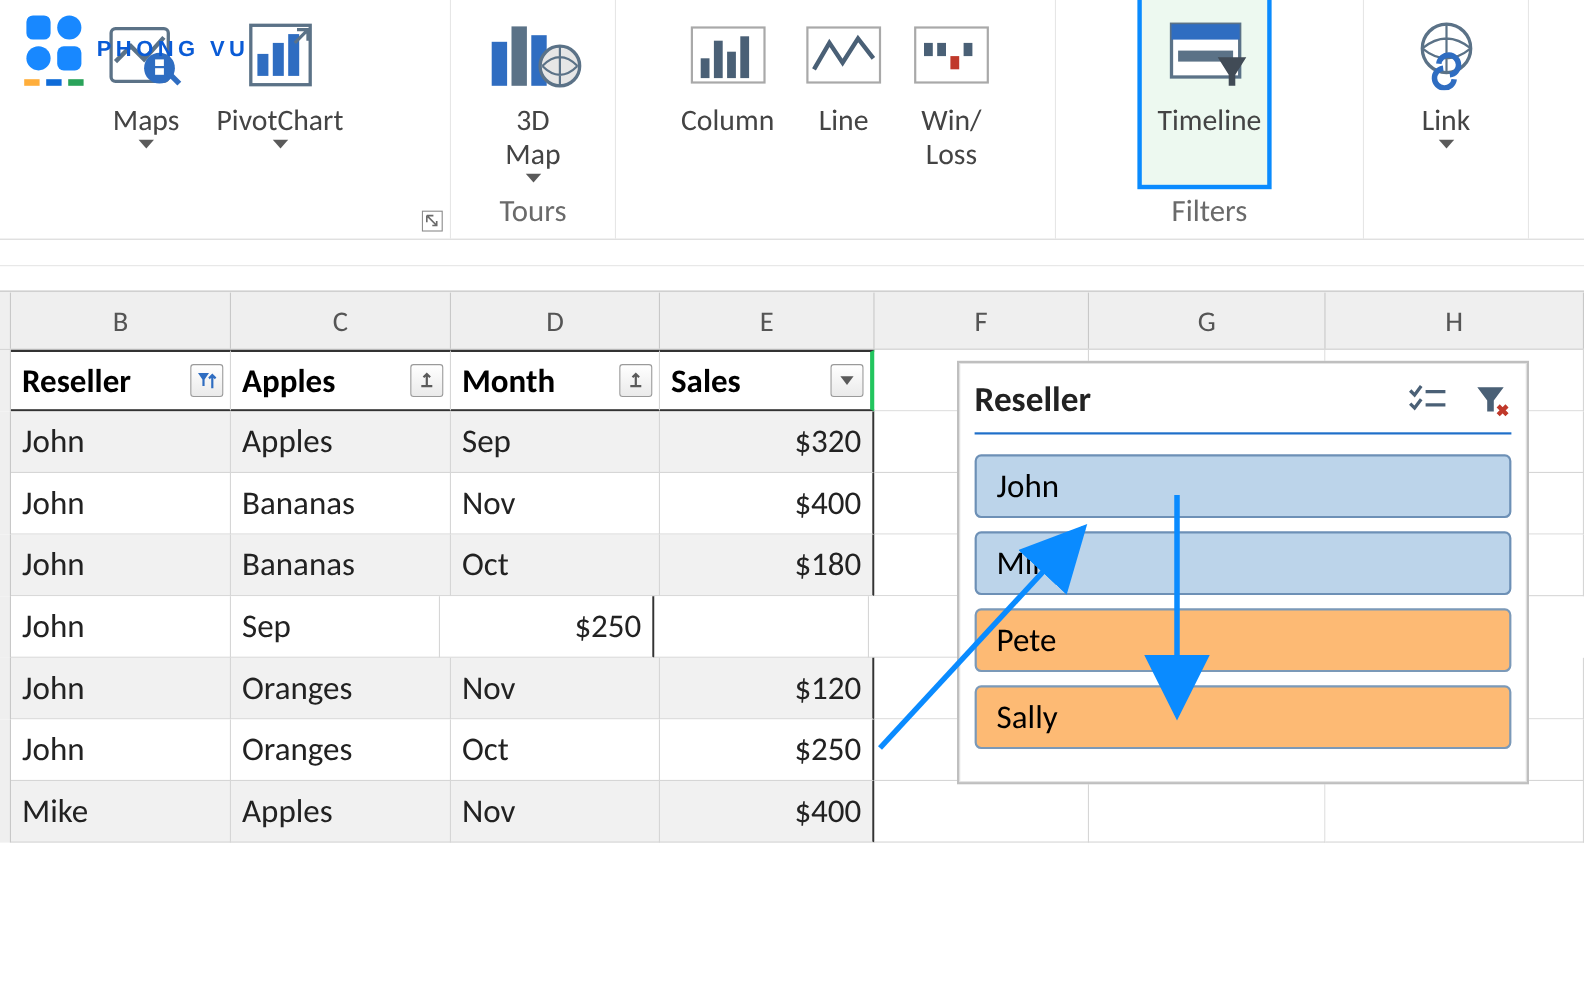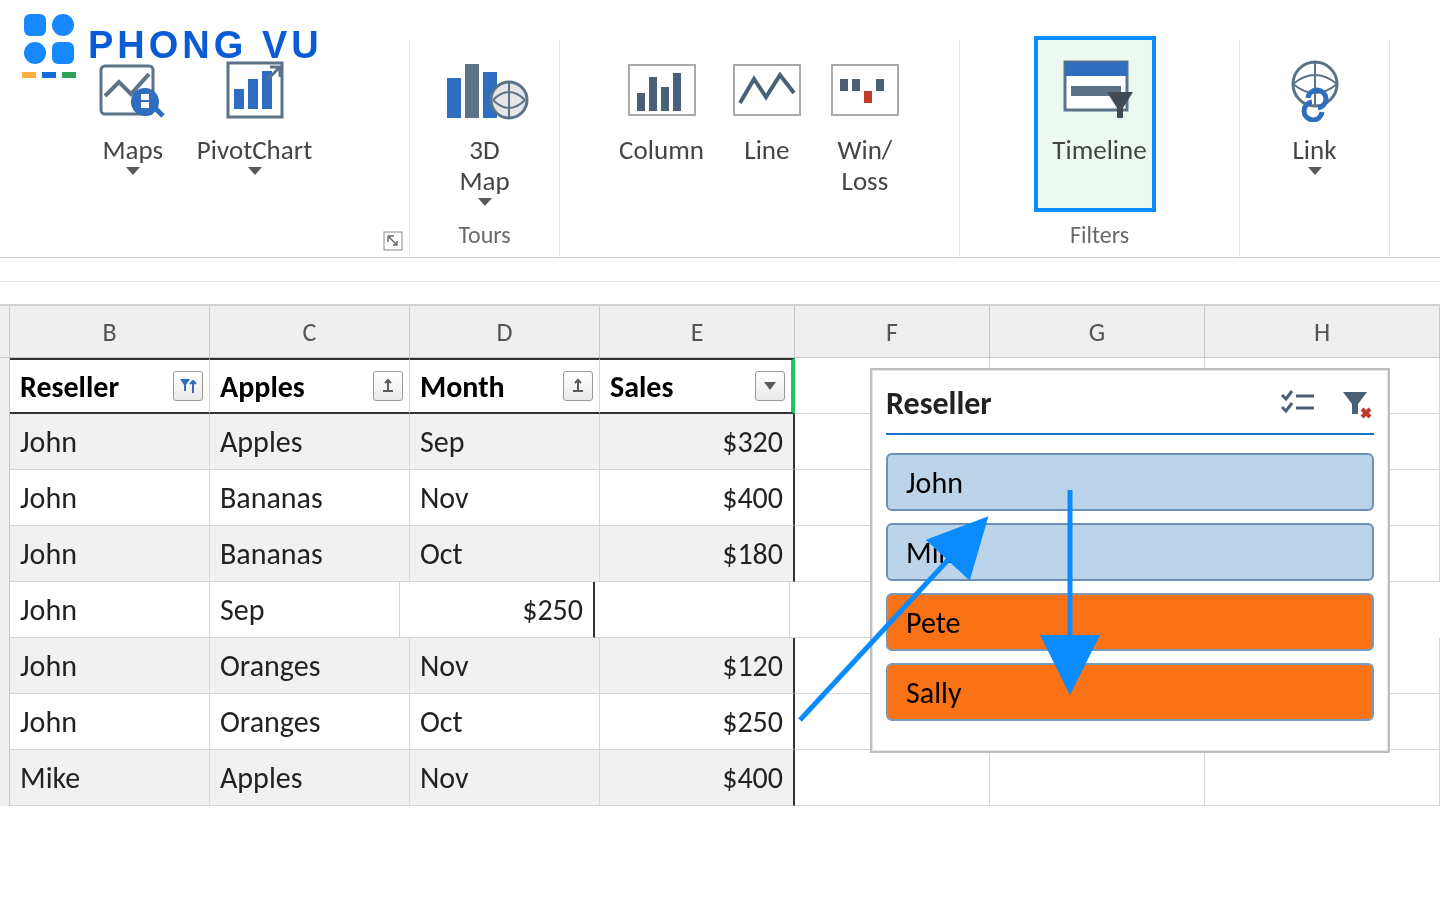--- a/index.html
+++ b/index.html
@@ -13,38 +13,37 @@
   }
 
   
   .ribbon {
     display: flex;
     align-items: flex-end;
     height: 218px;
     background: #fff;
     border-bottom: 1px solid #d0d0d0;
     position: relative;
-    margin-top: 40px;
   }
   .ribbon-group {
     display: flex;
     flex-direction: column;
     align-items: center;
     height: 100%;
     border-right: 1px solid #e6e6e6;
     position: relative;
   }
   .ribbon-group-body {
     display: flex;
     flex: 1;
     align-items: flex-start;
     padding: 4px 6px 0 6px;
   }
   .ribbon-group-label {
-    font-size: 24px;
+    font-size: 28px;
     color: #6a6a6a;
     padding: 0 0 8px 0;
     text-align: center;
     width: 100%;
   }
   .ribbon-btn {
     display: flex;
     flex-direction: column;
     align-items: center;
     justify-content: flex-start;
@@ -91,21 +90,21 @@
     position: absolute;
     left: 22px;
     top: 12px;
     display: flex;
     align-items: center;
     gap: 12px;
     z-index: 40;
   }
   .watermark svg { display: block; }
   .watermark-text {
-    font-size: 38px;
+    font-size: 20px;
     font-weight: 800;
     letter-spacing: 4px;
     color: #0a5bd6;
     font-family: Arial, sans-serif;
   }
   .watermark-dashes {
     margin-top: 6px;
     display: flex; gap: 6px;
   }
   .watermark-dashes span { width: 14px; height: 6px; display: block; }
@@ -219,21 +218,21 @@
   .slicer-head-icons { display: flex; gap: 24px; }
   .slicer-item {
     height: 58px;
     border: 2px solid #7b99b8;
     border-radius: 6px;
     display: flex;
     align-items: center;
     padding: 0 18px;
     font-size: 30px;
     margin-bottom: 12px;
-    background: #f97316;
+    background: #fdba74;
   }
   .slicer-item.selected {
     background: #bcd4ea;
     border-color: #6d90b6;
   }
 
   
   .arrow-svg {
     position: absolute;
     pointer-events: none;

